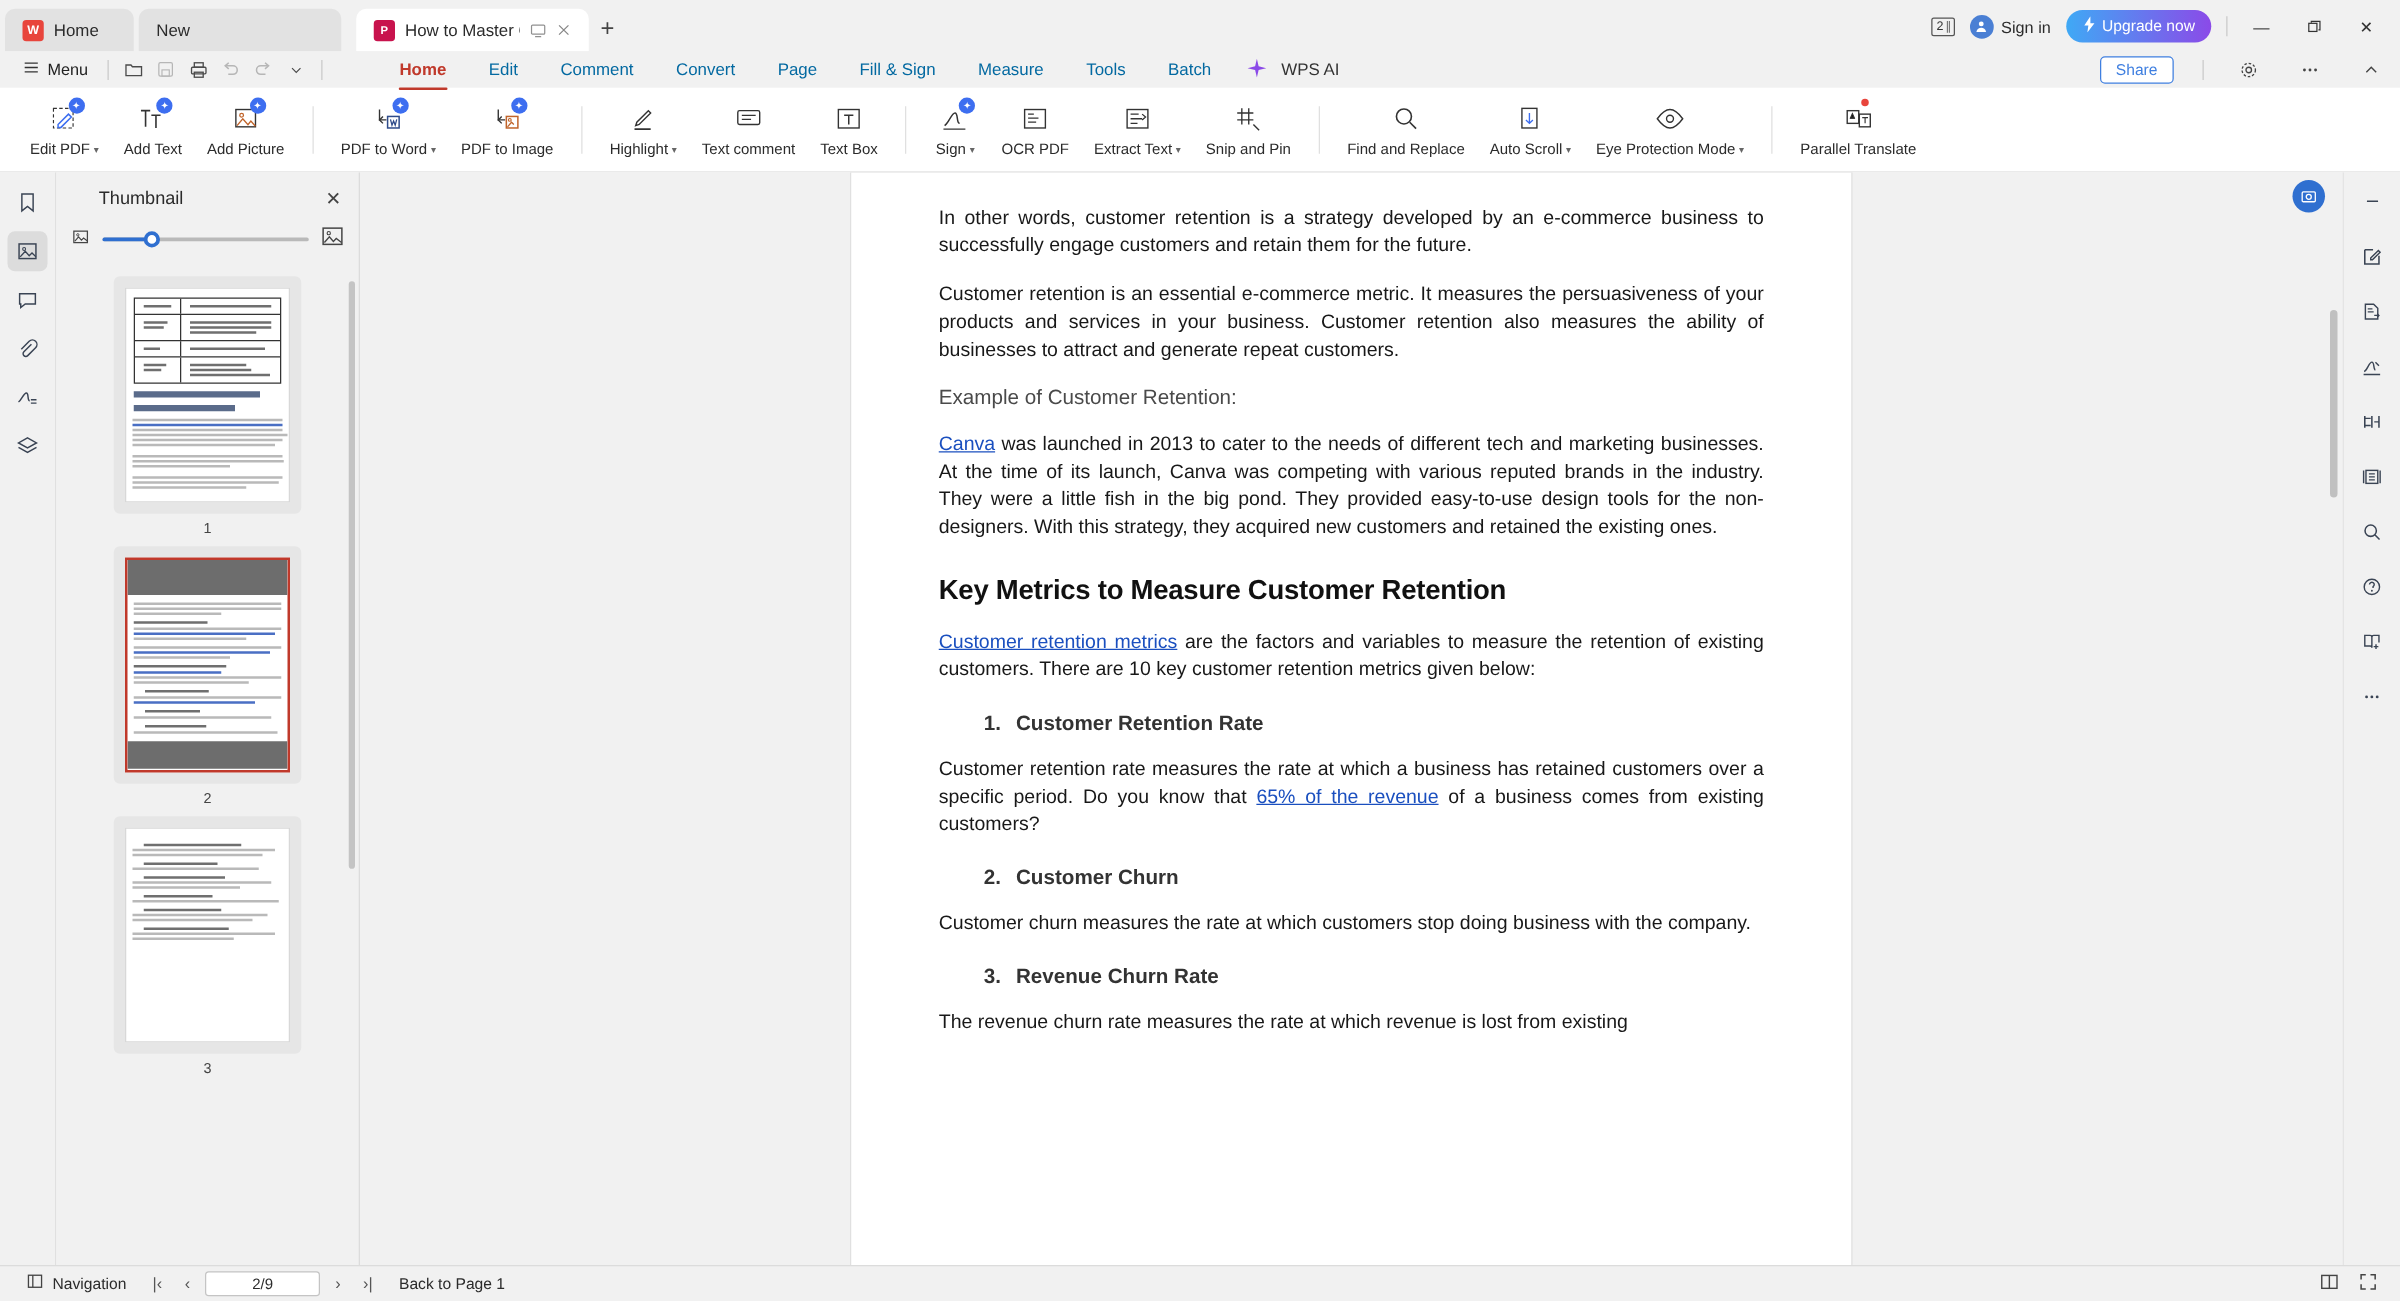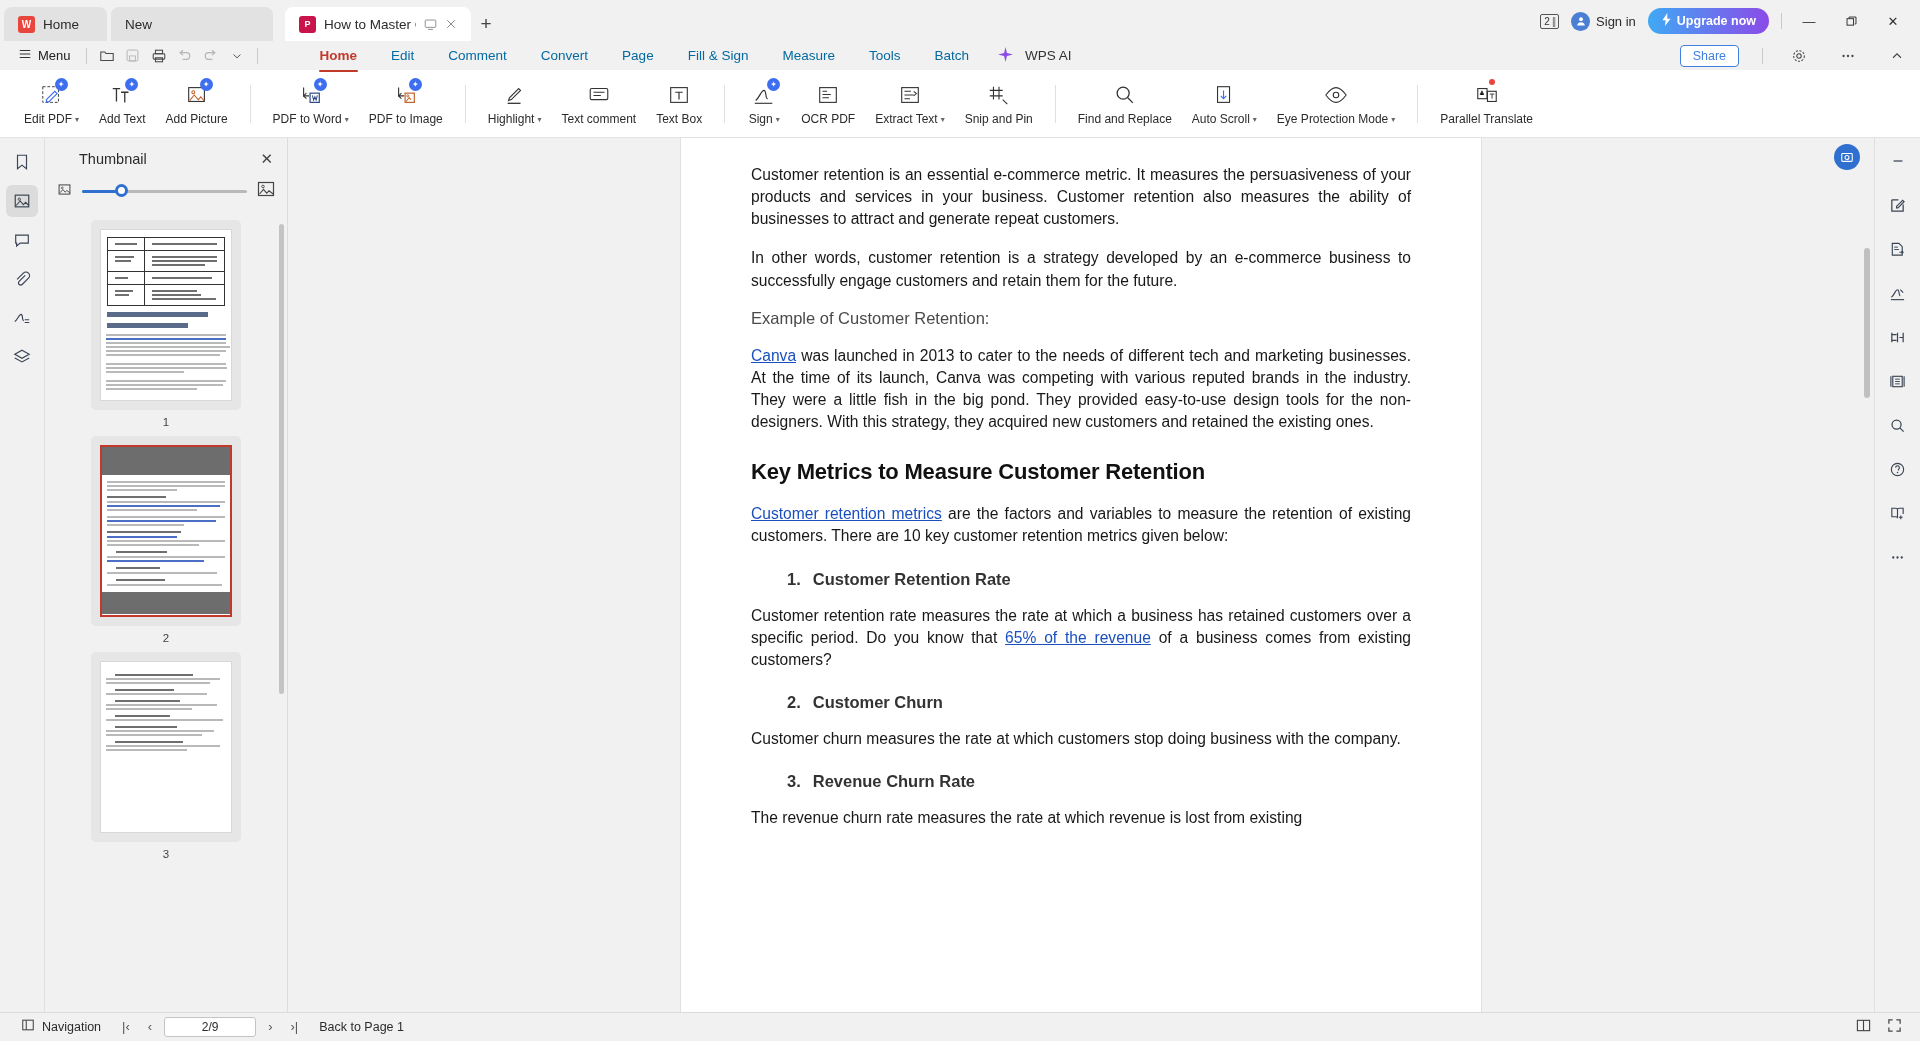--- a/index.html
+++ b/index.html
@@ -36,21 +36,21 @@
   .plus-tab { width:30px; height:34px; display:flex; align-items:center; justify-content:center; font-size:19px; color:#444; }
   .tabbar-right { margin-left:auto; display:flex; align-items:center; gap:12px; padding:0 12px 7px 0; }
   .badge-doc {
     border:1.4px solid #555; border-radius:2px; font-size:10px; padding:0px 3px;
     color:#333; display:flex; align-items:center; height:15px;
   }
   .signin { display:flex; align-items:center; gap:6px; font-size:13px; color:#2b2b2b; }
   .avatar-circ { width:19px; height:19px; border-radius:50%; background:#4a7fd4; display:flex;align-items:center;justify-content:center; }
   .upgrade {
     background:linear-gradient(90deg,#3fa9f5,#8b4ae8); color:#fff;
-    border-radius:13px; font-size:12.5px; padding:5px 13px; display:flex; align-items:center; gap:5px;font-weight:bold;
+    border-radius:13px; font-size:12.5px; padding:5px 13px; display:flex; align-items:center; gap:5px;
   }
   .wctl { width:30px; height:26px; display:flex;align-items:center;justify-content:center; color:#333; font-size:13px;}
   .divider-v { width:1px; height:16px; background:#c9c9c9; }
   
   .menubar { height:29px; background:#f1f1f1; display:flex; align-items:center; padding:0 10px; font-size:13px; position:relative;}
   .menu-btn { display:flex; align-items:center; gap:6px; padding:3px 8px; color:#222; }
   .qa { width:26px; height:22px; display:flex;align-items:center;justify-content:center; color:#4b4b4b;}
   .qa.dim { color:#b6b6b6; }
   .ribbon-tabs { display:flex; align-items:center; gap:0px; margin-left:38px; }
   .rtab { padding:4px 17px; font-size:13.5px; color:#0369a1; position:relative; }
@@ -713,22 +713,22 @@
           </div>
         </div>
         <div class="thumb-num">3</div>
       </div>
       <div class="tp-scroll"></div>
     </div>
   </div>
 
   <div class="viewer">
     <div class="page doc">
+      <p>In other words, customer retention is a strategy developed by an e-commerce business to successfully engage customers and retain them for the future.</p>
       <p>Customer retention is an essential e-commerce metric. It measures the persuasiveness of your products and services in your business. Customer retention also measures the ability of businesses to attract and generate repeat customers.</p>
-      <p>In other words, customer retention is a strategy developed by an e-commerce business to successfully engage customers and retain them for the future.</p>
       <h3 class="sub">Example of Customer Retention:</h3>
       <p>
         <a class="link" href="#">Canva</a><span> was launched in 2013 to cater to the needs of different tech and marketing businesses. At the time of its launch, Canva was competing with various reputed brands in the industry. They were a little fish in the big pond. They provided easy-to-use design tools for the non-designers. With this strategy, they acquired new customers and retained the existing ones.</span>
       </p>
       <h2>Key Metrics to Measure Customer Retention</h2>
       <p>
         <a class="link" href="#">Customer retention metrics</a><span> are the factors and variables to measure the retention of existing customers.  There are 10 key customer retention metrics given below:</span>
       </p>
       <div class="numhead">
         <span>1.</span>

